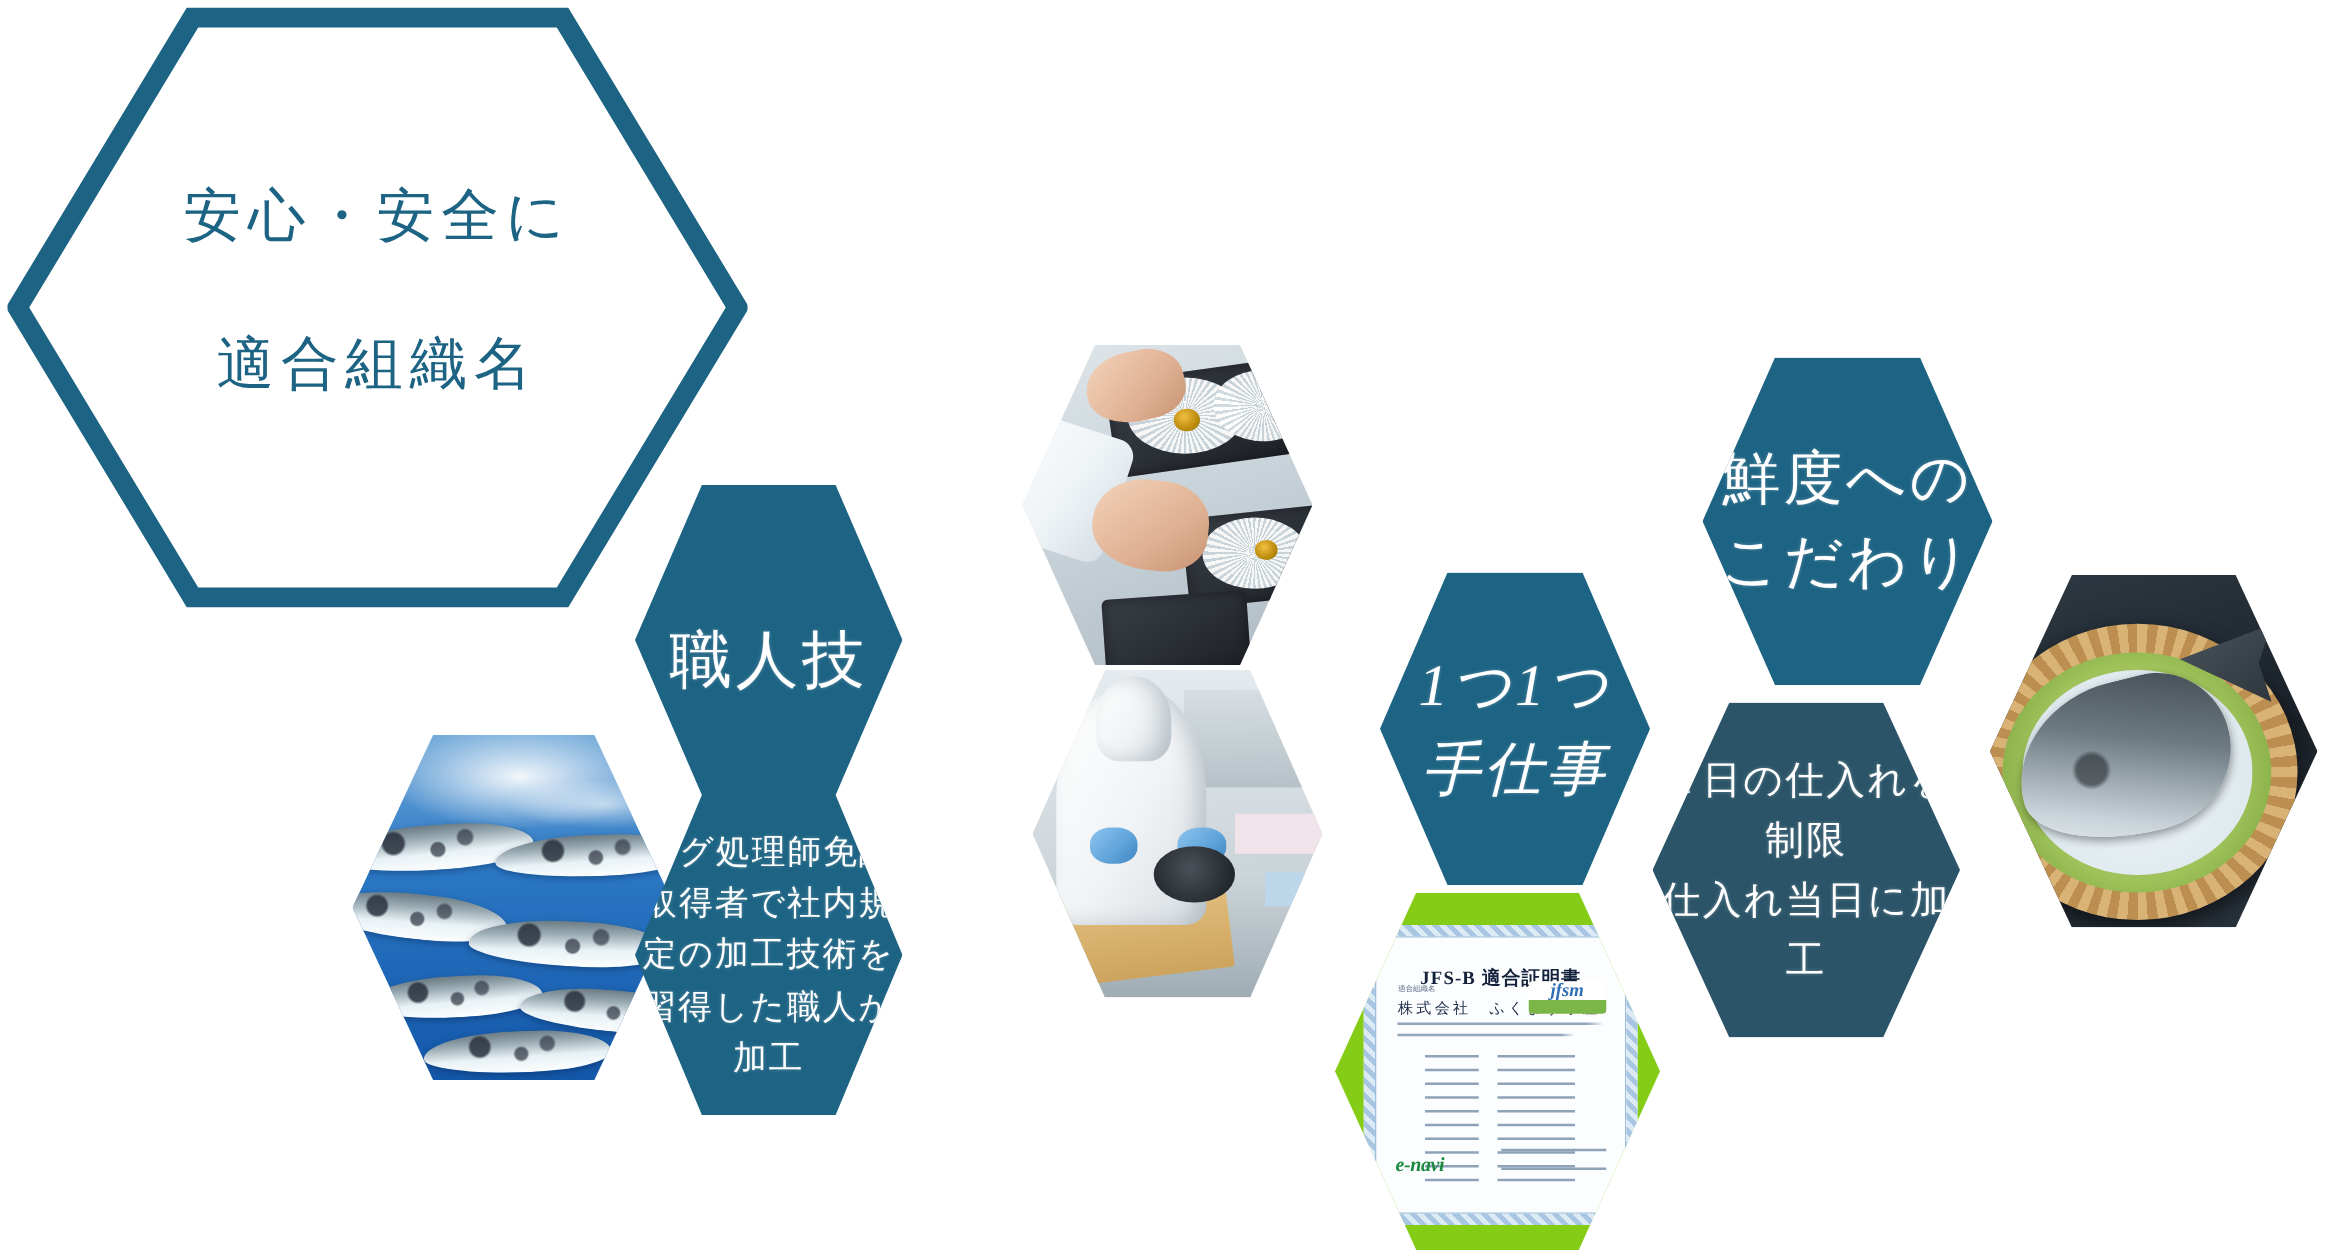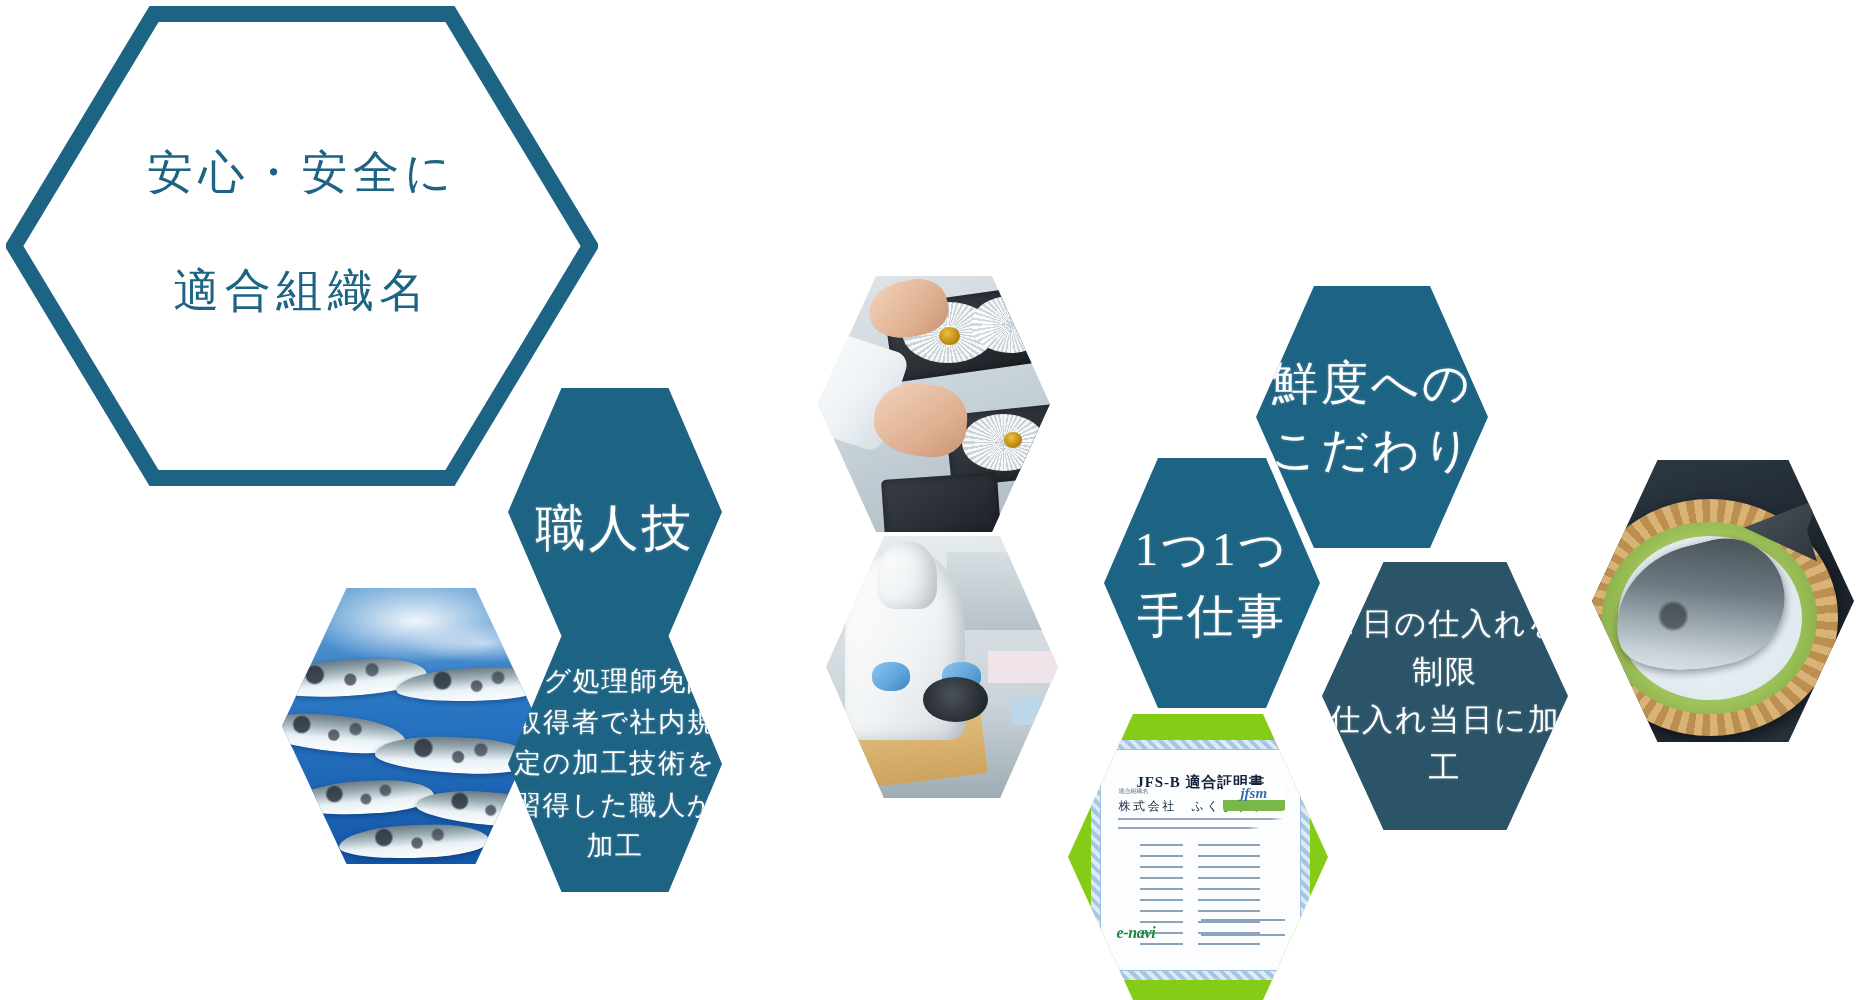--- a/index.html
+++ b/index.html
@@ -323,21 +323,21 @@
       <div class="suit" style="left:8%;  top:6%;  width:52%; height:72%;"></div>
       <div class="suit" style="left:22%; top:2%;  width:26%; height:26%; border-radius:50% 50% 30% 30%;"></div>
       <div class="glove" style="left:20%; top:48%; width:16%; height:11%;"></div>
       <div class="glove" style="left:50%; top:48%; width:17%; height:11%;"></div>
       <div class="plate-dark" style="left:42%; top:54%; width:28%; height:17%;"></div>
       <div class="steel" style="left:70%; top:44%; width:32%; height:12%; background:#f0e3ea;"></div>
       <div class="steel" style="left:80%; top:62%; width:22%; height:10%; background:#bcd6ea;"></div>
     </div>
   </div>
 
-  <div class="hex hex-fill" style="left:1104px; top:458px; width:216px; height:250px;">
+  <div class="hex hex-fill" style="left:1104px; top:458px; width:216px; height:250px;font-style:italic;">
     <div class="hex-label mid-label">1つ1つ
 手仕事</div>
   </div>
 
   <div class="photo" style="left:1068px; top:714px; width:260px; height:286px;">
     <div class="inner art-cert">
       <div class="cert-sheet">
         <div class="cert-title">JFS-B 適合証明書</div>
         <div class="cert-eyebrow">適合組織名</div>
         <div class="cert-sub">株式会社　ふくます水産</div>
@@ -360,21 +360,21 @@
         </div>
         <div class="enavi-logo">e-navi</div>
         <div class="cert-sig">
           <span></span>
             <span></span>
         </div>
       </div>
     </div>
   </div>
 
-  <div class="hex hex-fill" style="left:1256px; top:286px; width:232px; height:262px;">
+  <div class="hex hex-fill" style="left:1362px; top:286px; width:232px; height:262px;">
     <div class="hex-label mid-label">鮮度への
 こだわり</div>
   </div>
 
   <div class="hex hex-fill-dark" style="left:1322px; top:562px; width:246px; height:268px;">
     <div class="hex-label tiny-label">１日の仕入れを制限
 仕入れ当日に加工</div>
   </div>
 
   <div class="photo" style="left:1592px; top:460px; width:262px; height:282px;">

